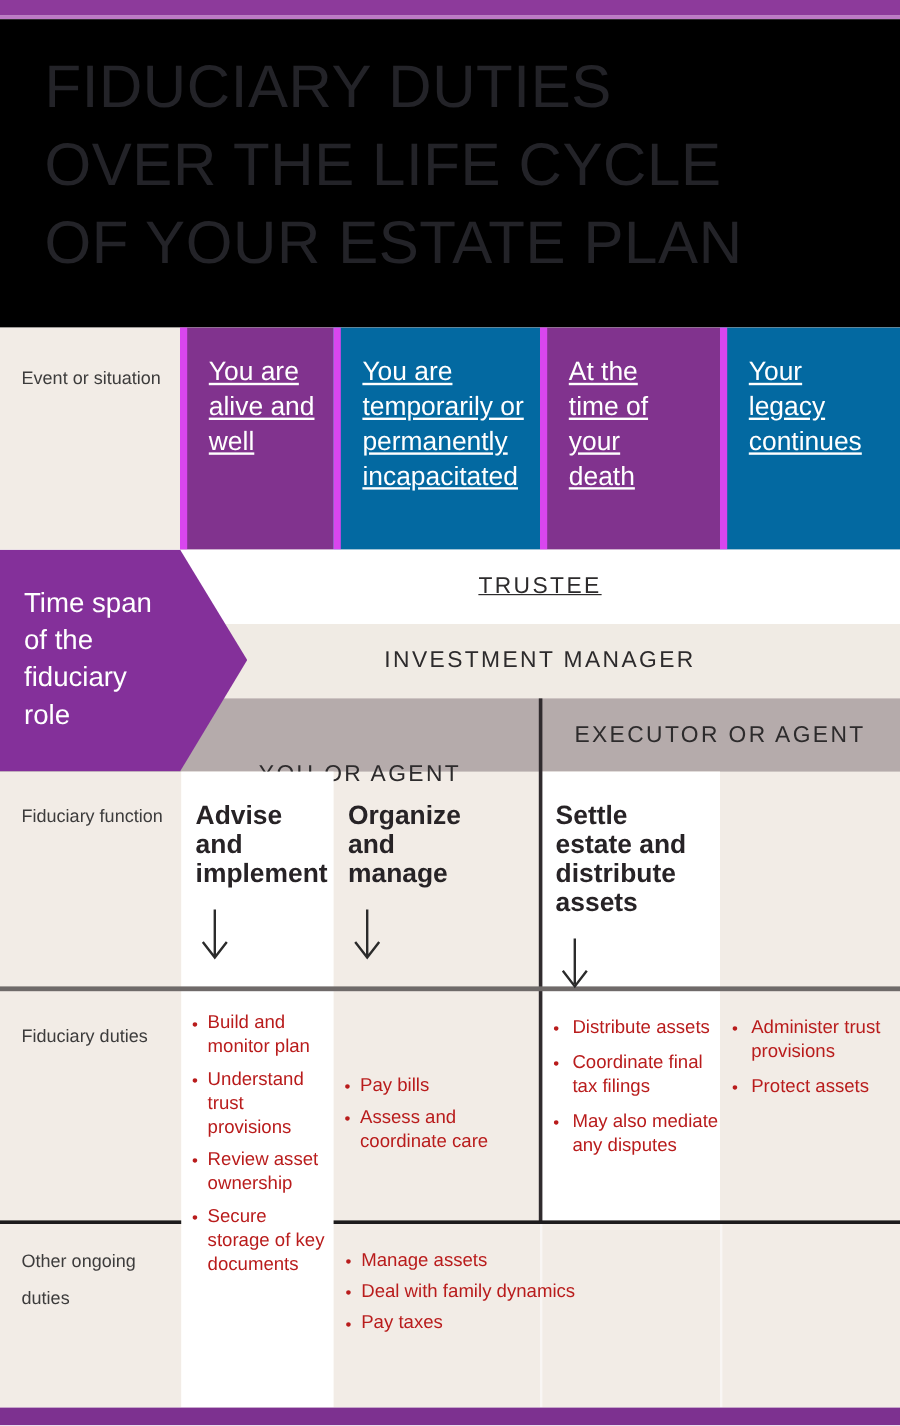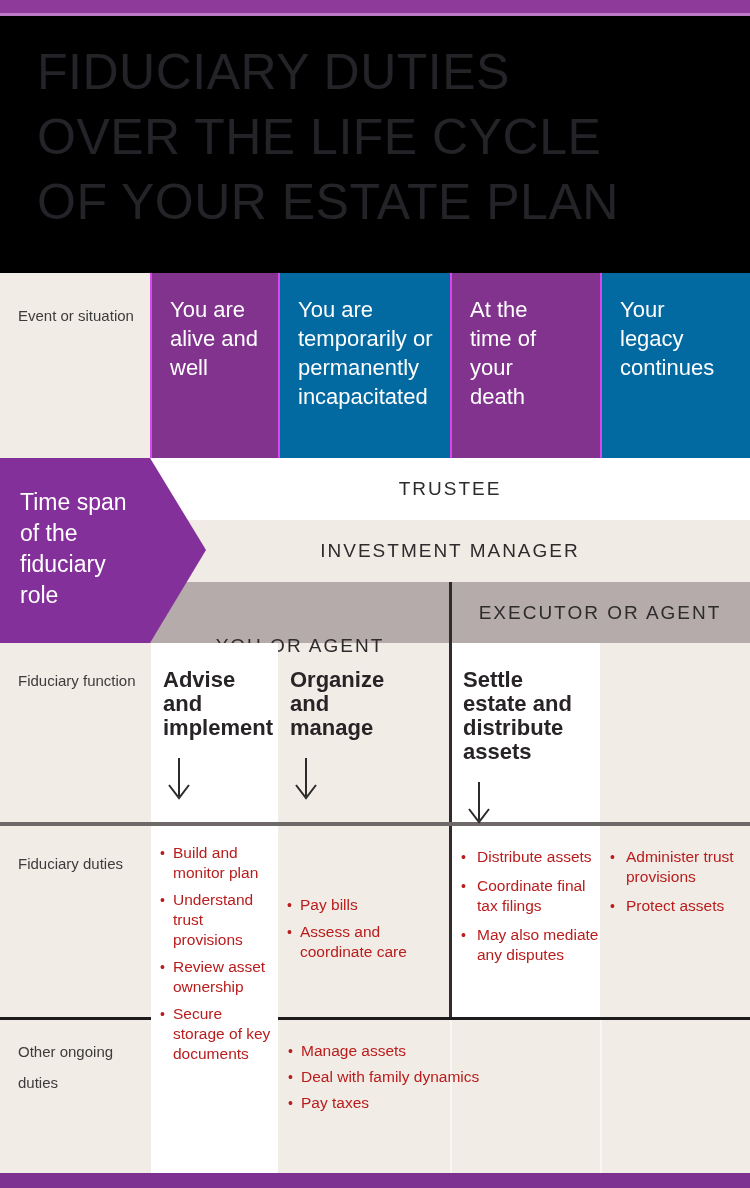--- a/index.html
+++ b/index.html
@@ -26,41 +26,41 @@
     font-size:50px; line-height:65px; font-weight:300;
     letter-spacing:0.5px; color:#232328;
   }
   .hero-title span { display:block; white-space:nowrap; }
 
   
   .table-bg { left:0; top:273px; width:750px; height:900px; background:#f2ece6; }
 
   
   .ev-cell { top:273px; height:185px; color:#ffffff; font-size:22px; line-height:29px;
-             border-left:2px solid #d946ef; padding:22px 14px 0 18px; }
+             border-left:6px solid #d946ef; padding:22px 14px 0 18px;text-decoration:underline; }
   .ev-dark  { background:#81338e; }
   .ev-light { background:#0369a1; }
   .ev2 { left:150px; width:128px; }
   .ev3 { left:278px; width:172px; padding-right:12px; }
   .ev4 { left:450px; width:150px; padding-right:54px; }
   .ev5 { left:600px; width:150px; padding-right:32px; }
 
   
   .row-label { left:18px; width:128px; font-size:15px; line-height:31px; color:#3d3c3c; }
   .lbl-event    { top:300px; }
   .lbl-function { top:665px; }
   .lbl-duties   { top:848px; }
   .lbl-ongoing  { top:1036px; width:132px; }
 
   
   .band-trustee { left:0; top:458px; width:750px; height:62px; background:#ffffff; }
   .band-invest  { left:0; top:520px; width:750px; height:62px; background:#f0ebe4; }
   .band-agents  { left:0; top:582px; width:750px; height:61px; background:#b5abab; }
   .band-text { color:#2d2b2c; font-size:19px; letter-spacing:2px; text-align:center; }
-  .t-trustee { left:150px; top:458px; width:600px; height:51px; line-height:62px; }
+  .t-trustee { left:150px; top:458px; width:600px; height:51px; line-height:62px;text-decoration:underline; }
   .t-invest  { left:150px; top:520px; width:600px; height:62px; line-height:62px; }
   .t-you     { left:150px; top:615px; width:300px; height:45px; line-height:61px; }
   .t-exec    { left:450px; top:582px; width:300px; height:61px; line-height:61px; }
 
   
   .ts-arrow {
     left:0; top:458px; width:206px; height:185px; background:#84309a;
     -webkit-clip-path: polygon(0 0, 150px 0, 206px 92px, 150px 185px, 0 185px);
     clip-path: polygon(0 0, 150px 0, 206px 92px, 150px 185px, 0 185px);
   }

